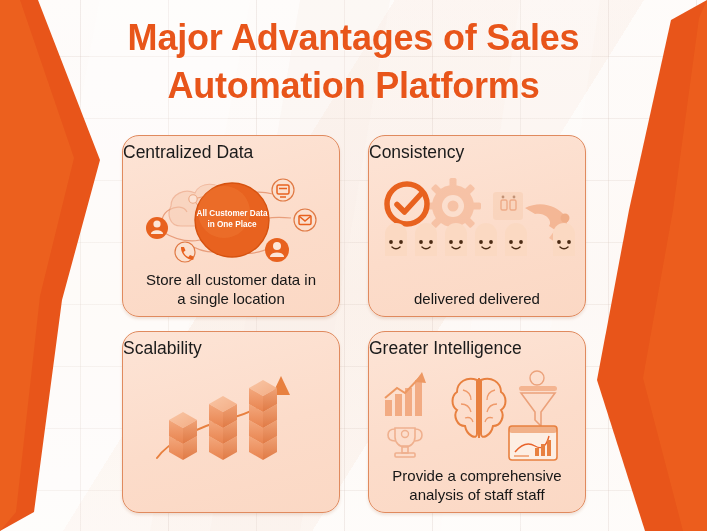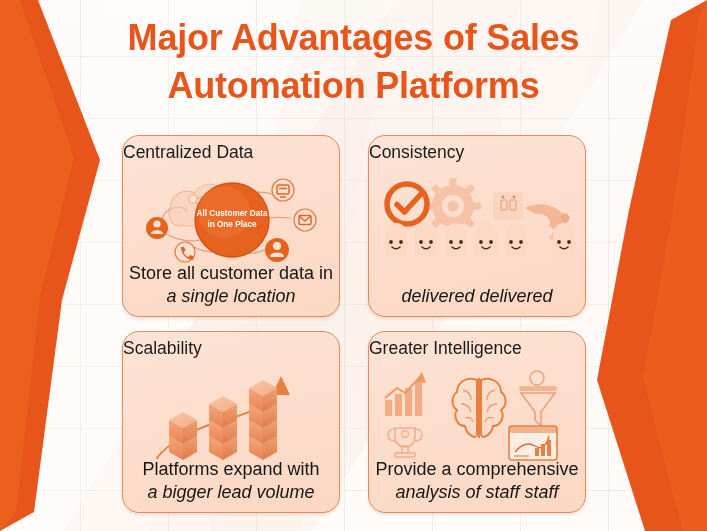--- a/index.html
+++ b/index.html
@@ -36,22 +36,22 @@
   .grid{position:absolute;left:122px;top:135px;width:464px;height:378px;
     display:grid;grid-template-columns:218px 218px;grid-template-rows:182px 182px;
     gap:14px 28px;}
   .card{position:relative;border:1.6px solid #e08a5e;border-radius:17px;
     background:linear-gradient(165deg,#fde4d6 0%,#fcdcca 55%,#fbd8c4 100%);
     box-shadow:0 2px 3px rgba(180,110,70,.18);overflow:hidden;}
   .card-title{position:absolute;left:0;right:0;top:7px;
     font-size:17.5px;color:#1b1b1b;line-height:1.1;}
   .card-art{position:absolute;left:0;right:0;top:36px;height:92px;}
   .card-desc{position:absolute;left:4px;right:4px;bottom:8px;text-align:center;
-    font-size:18px;color:#161616;line-height:1.28;}
-  .card-desc .l2{display:block;font-style:italic;}
+    font-size:15px;color:#161616;line-height:1.28;}
+  .card-desc .l2{display:block;}
   svg{display:block;}
 </style>
 </head>
 <body>
 
 <div id="stage">
 
   <div class="bg-wash"></div>
   <div class="bg-grid"></div>
 
@@ -310,24 +310,20 @@
               <polygon points="28,8 14,16 14,32 28,24" fill="url(#cubeR)"></polygon>
             </g>
             <g transform="translate(126,12)">
               <polygon points="0,8 14,0 28,8 14,16" fill="url(#cubeTop)"></polygon>
               <polygon points="0,8 14,16 14,32 0,24" fill="url(#cubeL)"></polygon>
               <polygon points="28,8 14,16 14,32 28,24" fill="url(#cubeR)"></polygon>
             </g>
           </g>
         </svg>
       </div>
-      <div class="card-desc">
-        <span>Platforms expand with</span>
-        <span class="l2">a bigger lead volume</span>
-      </div>
     </div>
 
     <div class="card">
       <div class="card-title">Greater Intelligence</div>
       <div class="card-art">
         <svg width="218" height="100" viewBox="0 0 218 100">
 
           <g opacity=".75">
             <rect x="16" y="32" width="7" height="16" fill="#ef9a6a"></rect>
             <rect x="26" y="26" width="7" height="22" fill="#ef9a6a"></rect>

